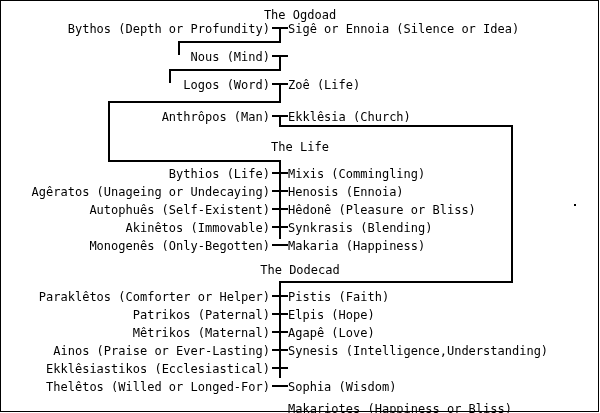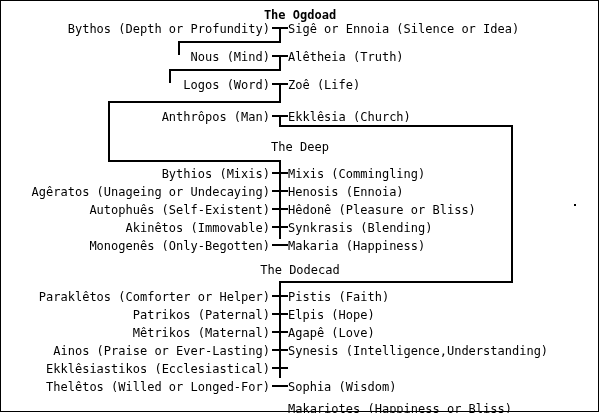--- a/index.html
+++ b/index.html
@@ -68,27 +68,26 @@
     background: #000000;
   }
 </style>
 </head>
 <body>
 
 <div id="page">
 
   <div class="border-frame"></div>
 
-  <div class="section-title" style="top:8px;font-weight:bold;">The Ogdoad</div>
+  <div class="section-title" style="top:8px;">The Ogdoad</div>
 
   <div class="row-left" style="top:22px;">Bythos (Depth or Profundity)</div>
   <div class="row-right" style="top:22px;">Sigê or Ennoia (Silence or Idea)</div>
 
   <div class="row-left" style="top:50px;">Nous (Mind)</div>
-  <div class="row-right" style="top:50px;">Alêtheia (Truth)</div>
 
   <div class="row-left" style="top:78px;">Logos (Word)</div>
   <div class="row-right" style="top:78px;">Zoê (Life)</div>
 
   <div class="row-left" style="top:110px;">Anthrôpos (Man)</div>
   <div class="row-right" style="top:110px;">Ekklêsia (Church)</div>
 
   <div class="hline" style="left:272px; top:27px; width:16px;"></div>
 
   <div class="vline" style="left:279px; top:27px; height:16px;"></div>
@@ -109,27 +108,27 @@
   <div class="hline" style="left:272px; top:115px; width:16px;"></div>
 
   <div class="vline" style="left:279px; top:115px; height:12px;"></div>
 
   <div class="hline" style="left:279px; top:125px; width:234px;"></div>
 
   <div class="vline" style="left:511px; top:125px; height:158px;"></div>
 
   <div class="vline" style="left:108px; top:115px; height:47px;"></div>
 
-  <div class="section-title" style="top:140px;">The Deep</div>
+  <div class="section-title" style="top:140px;">The Life</div>
 
   <div class="hline" style="left:108px; top:160px; width:173px;"></div>
 
   <div class="vline" style="left:279px; top:160px; height:79px;"></div>
 
-  <div class="row-left" style="top:167px;">Bythios (Mixis)</div>
+  <div class="row-left" style="top:167px;">Bythios (Life)</div>
   <div class="row-right" style="top:167px;">Mixis (Commingling)</div>
   <div class="hline" style="left:272px; top:172px; width:16px;"></div>
 
   <div class="row-left" style="top:185px;">Agêratos (Unageing or Undecaying)</div>
   <div class="row-right" style="top:185px;">Henosis (Ennoia)</div>
   <div class="hline" style="left:272px; top:190px; width:16px;"></div>
 
   <div class="row-left" style="top:203px;">Autophuês (Self-Existent)</div>
   <div class="row-right" style="top:203px;">Hêdonê (Pleasure or Bliss)</div>
   <div class="hline" style="left:272px; top:208px; width:16px;"></div>

